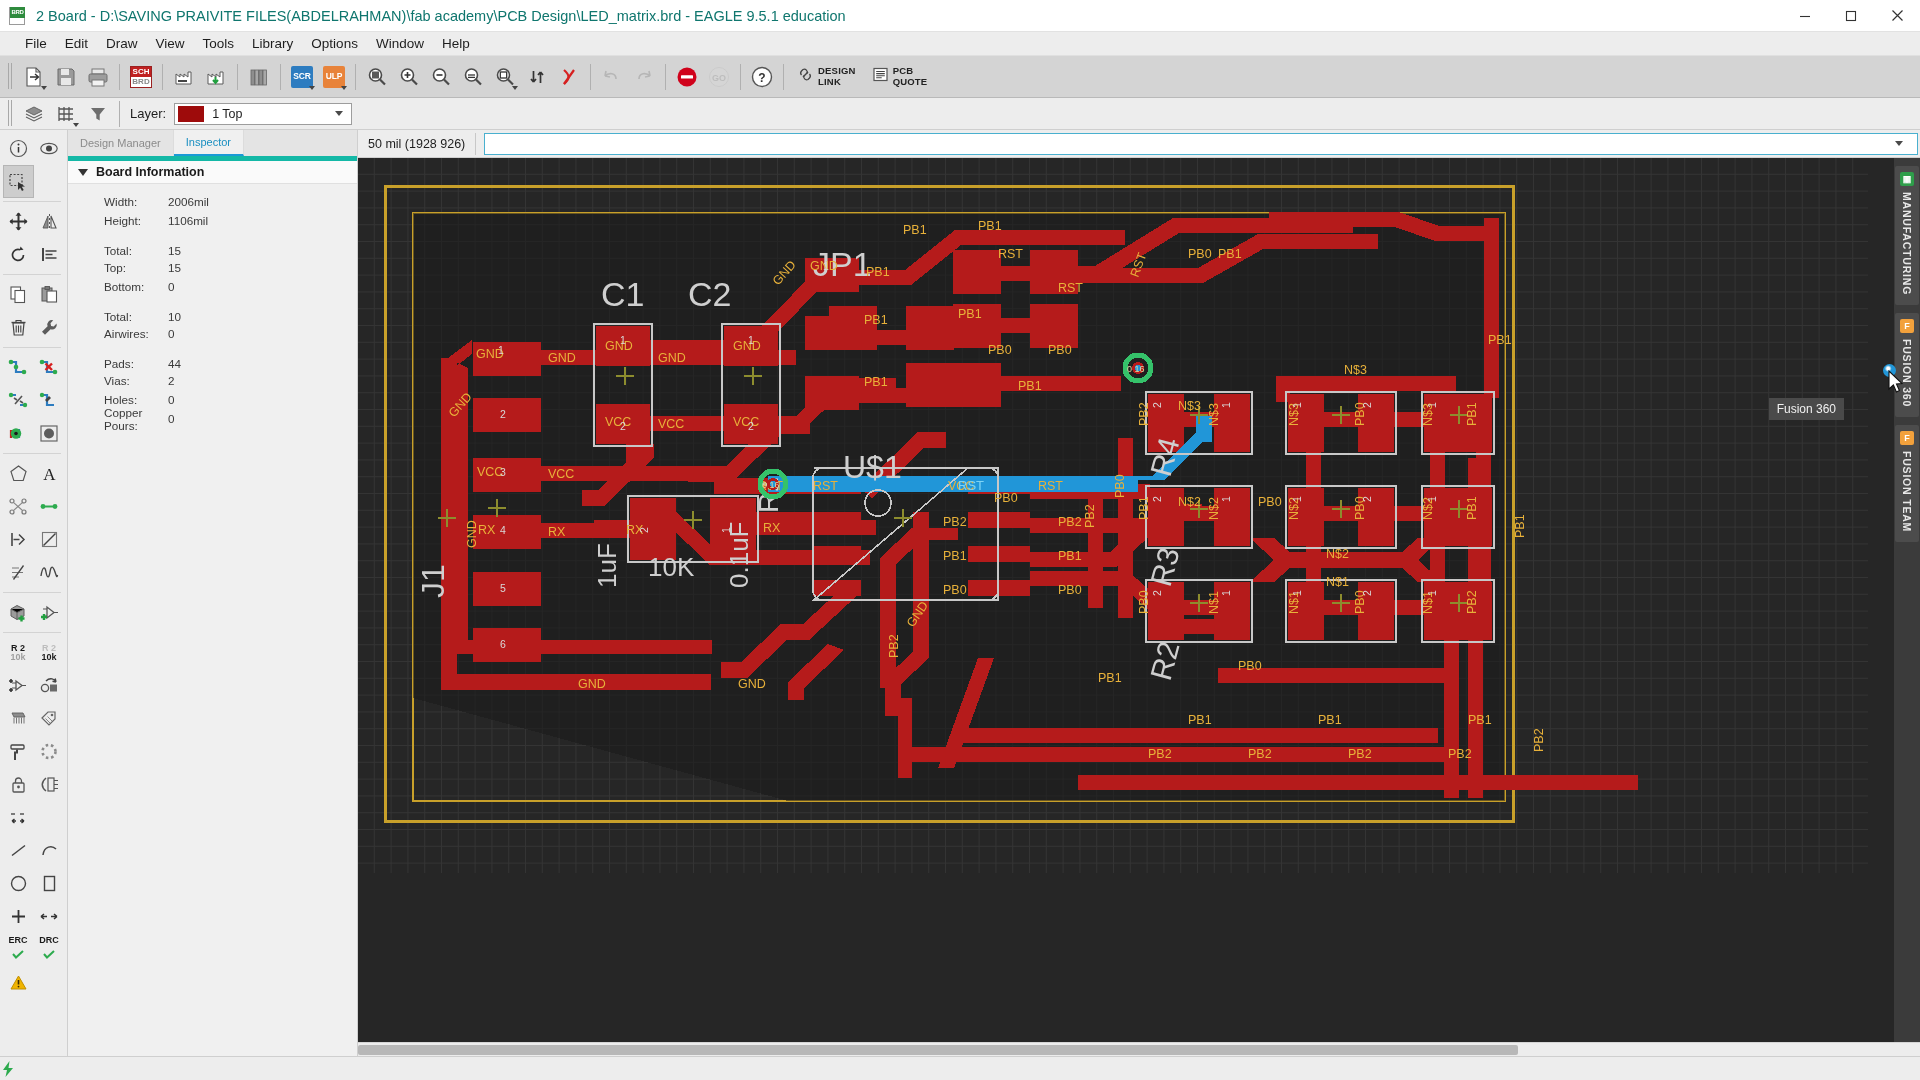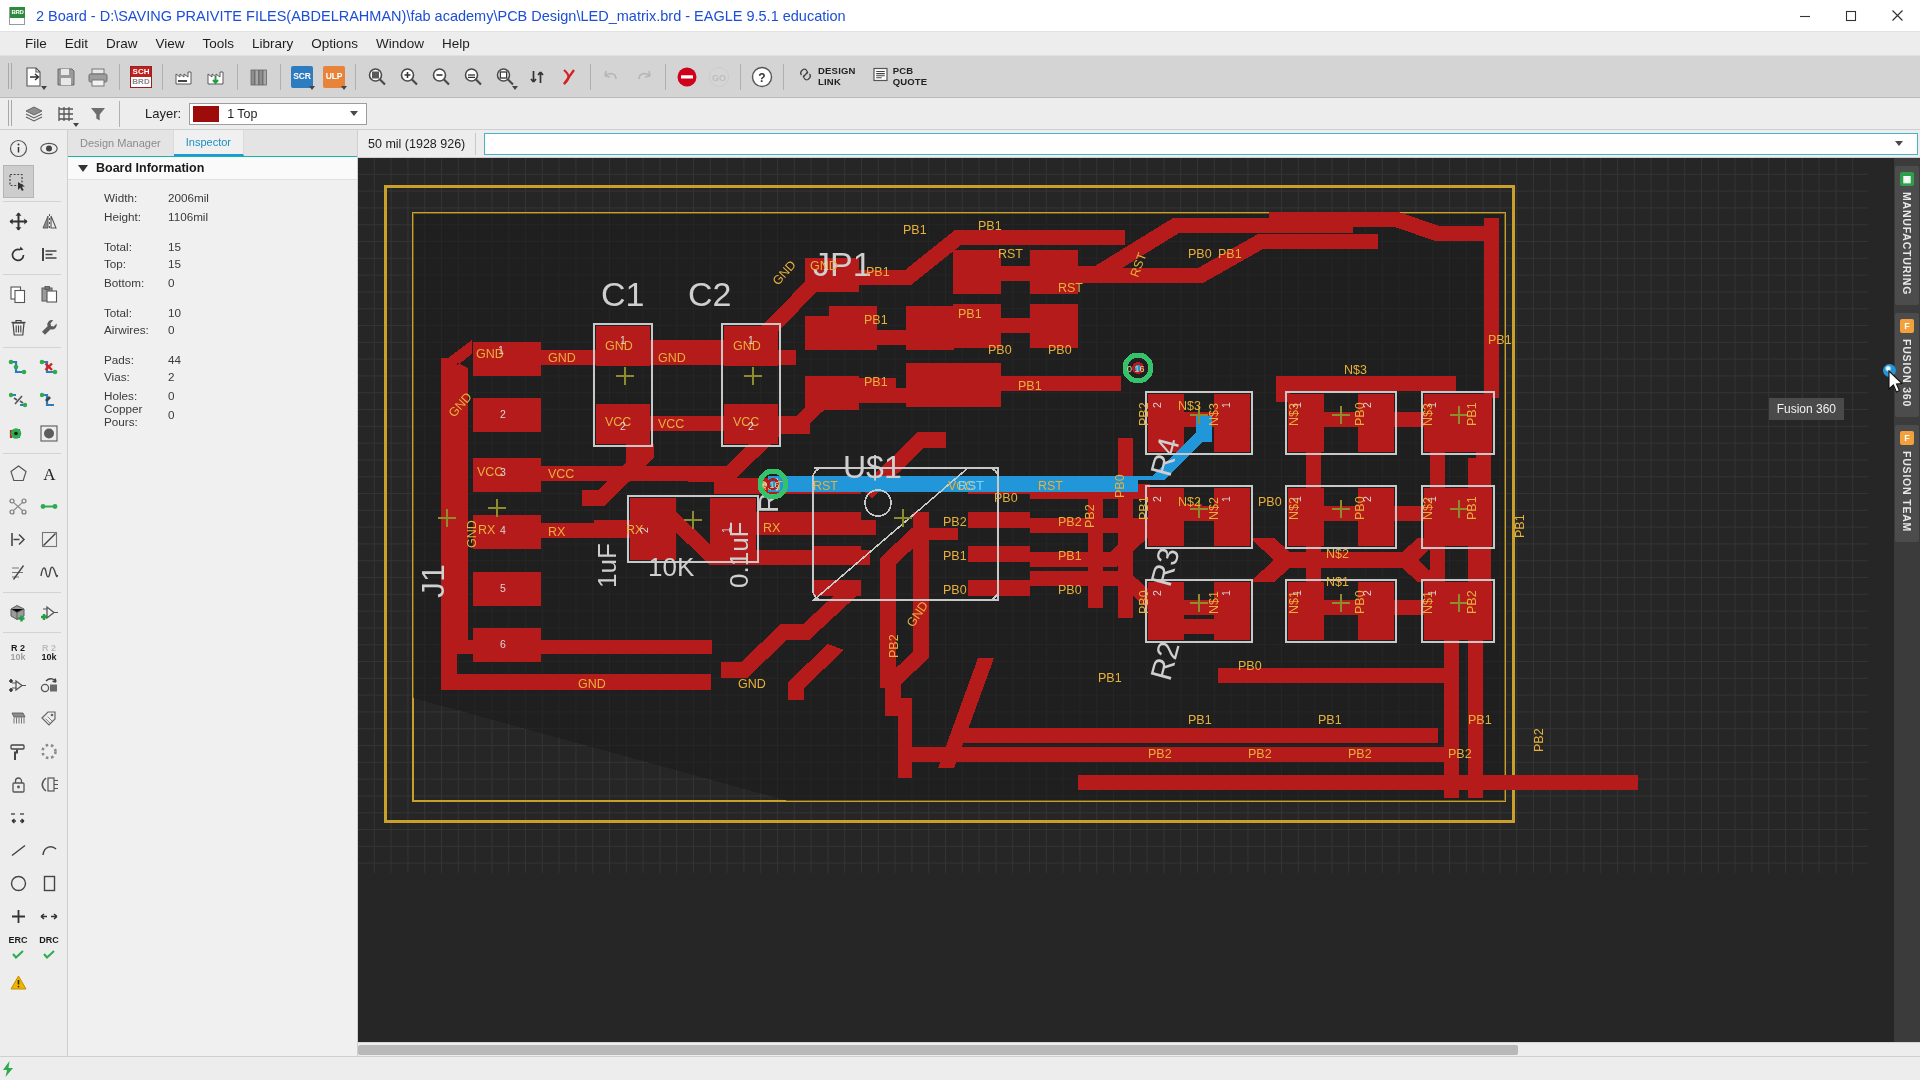--- a/index.html
+++ b/index.html
@@ -25,21 +25,21 @@
     position: absolute; left: 1px; top: 1px; width: 16px; height: 18px;
     background: #ffffff; border: 1px solid #9a9a9a;
   }
   .tb-icon .grn {
     position: absolute; left: 2px; top: 1px; width: 15px; height: 11px;
     background: #2e8b3d; color: #fff; font-size: 6px; font-weight: bold;
     text-align: center; line-height: 11px; letter-spacing: -0.3px;
     font-family: "Liberation Sans", sans-serif;
   }
   .title-text {
-    font-size: 14.5px; color: #1d4ed8; white-space: nowrap;
+    font-size: 14.5px; color: #0f766e; white-space: nowrap;
     flex: 1 1 auto; overflow: hidden;
   }
   .win-btns { display: flex; height: 32px; flex: 0 0 auto; }
   .win-btn {
     width: 46px; height: 32px; display: flex; align-items: center;
     justify-content: center; color: #333;
   }
   .win-btn.close { }
   .win-btn svg { display: block; }
 
@@ -90,21 +90,21 @@
     font-size: 8.5px; font-weight: bold; display: flex; flex-direction: column;
     align-items: center; justify-content: center; line-height: 9px;
     letter-spacing: -0.2px;
   }
 
   
   .layerbar {
     height: 32px; background: #ededed; display: flex; align-items: center;
     flex: 0 0 32px; border-bottom: 1px solid #cfcfcf; padding-left: 2px;
   }
-  .layer-label { font-size: 13px; color: #1e1e1e; margin: 0 8px 0 20px; }
+  .layer-label { font-size: 13px; color: #1e1e1e; margin: 0 8px 0 5px; }
   .layer-combo {
     width: 178px; height: 22px; background: #fff; border: 1px solid #9d9d9d;
     display: flex; align-items: center; position: relative;
   }
   .layer-swatch { width: 26px; height: 16px; background: #9e0b0b; margin: 0 8px 0 3px; }
   .layer-name { font-size: 12.5px; color: #1c1c1c; flex: 1 1 auto; }
   .combo-caret {
     width: 0; height: 0; border-left: 4px solid transparent;
     border-right: 4px solid transparent; border-top: 5px solid #4a4a4a;
     margin-right: 8px;
@@ -145,21 +145,21 @@
   }
   .ptab.active {
     color: #1a8fc1; background: #f0f0f0; border-bottom: 2px solid #1a9ad6;
   }
   .panel-title {
     text-align: center; font-size: 13px; font-weight: bold; color: #222;
     padding: 8px 0 7px 0;
   }
   .section-hdr {
     display: flex; align-items: center; padding: 4px 0 4px 10px;
-    background: #fafafa; border-top: 1px solid #14b8a6;
+    background: #fafafa; border-top: 5px solid #14b8a6;
     border-bottom: 1px solid #e0e0e0;
   }
   .tri-down {
     width: 0; height: 0; border-left: 5px solid transparent;
     border-right: 5px solid transparent; border-top: 7px solid #333;
     margin-right: 8px;
   }
   .section-hdr span { font-size: 12.5px; font-weight: bold; color: #1a1a1a; }
   .info-list { padding: 8px 0 0 0; }
   .info-row { display: flex; height: 19px; align-items: center; }

